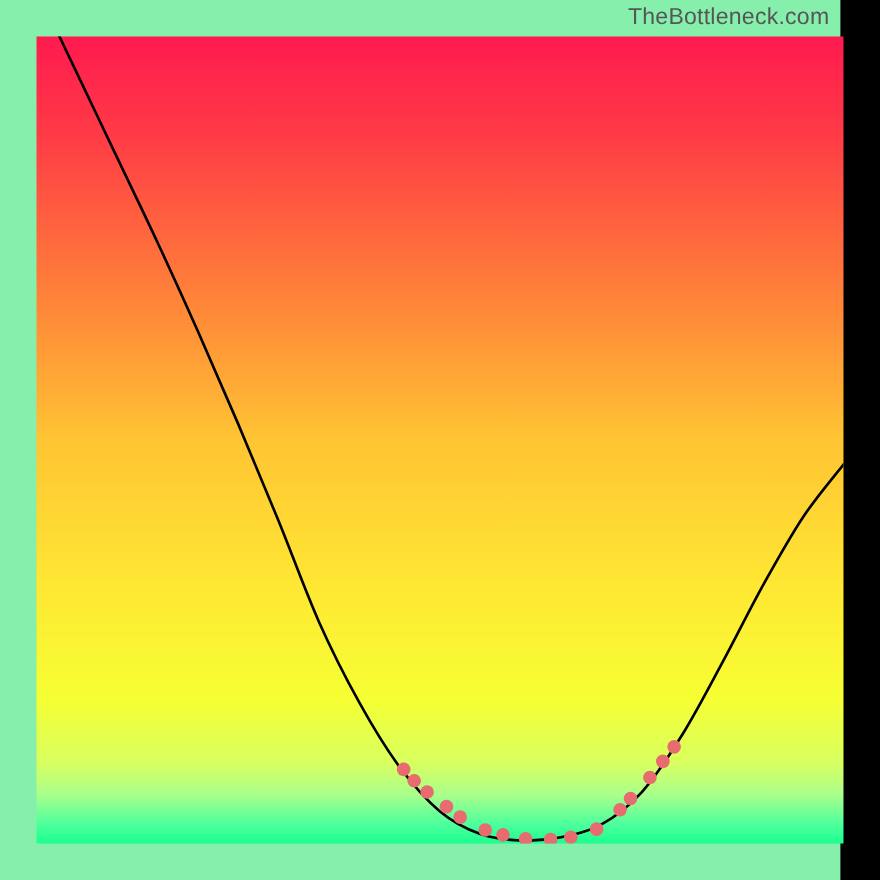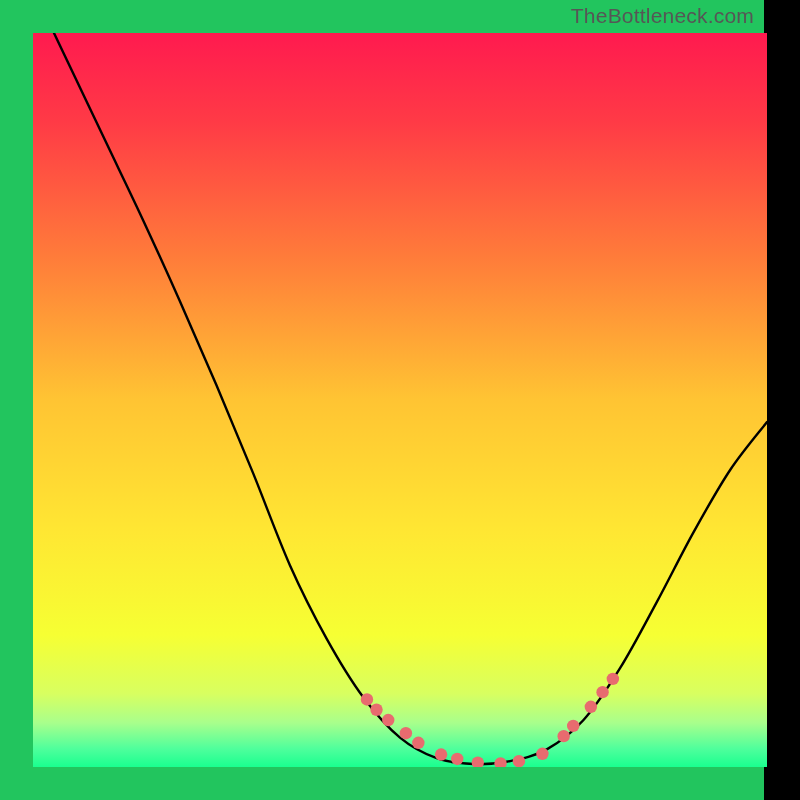--- a/index.html
+++ b/index.html
@@ -8,21 +8,21 @@
     width: 800px;
     height: 800px;
     background: #000;
     overflow: hidden;
     font-family: Arial, Helvetica, sans-serif;
   }
   .stage {
     position: relative;
     width: 764px;
     height: 800px;
-    background: #22c55e;
+    background: #86efac;
   }
   .attribution {
     position: absolute;
     top: 4px;
     right: 10px;
     color: #565656;
     font-size: 21px;
     letter-spacing: 0.2px;
     font-weight: 400;
     user-select: none;

